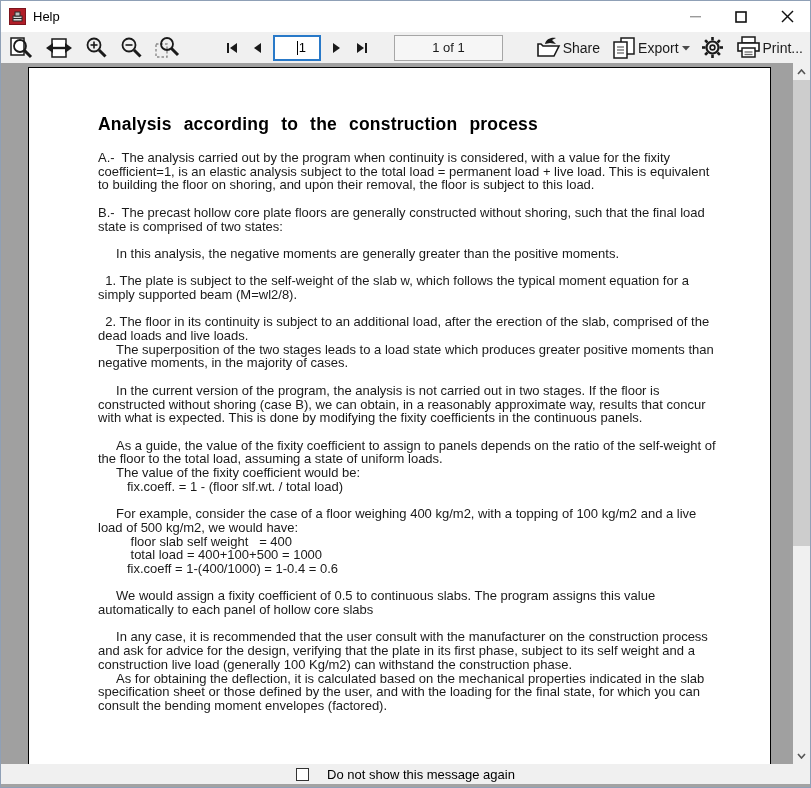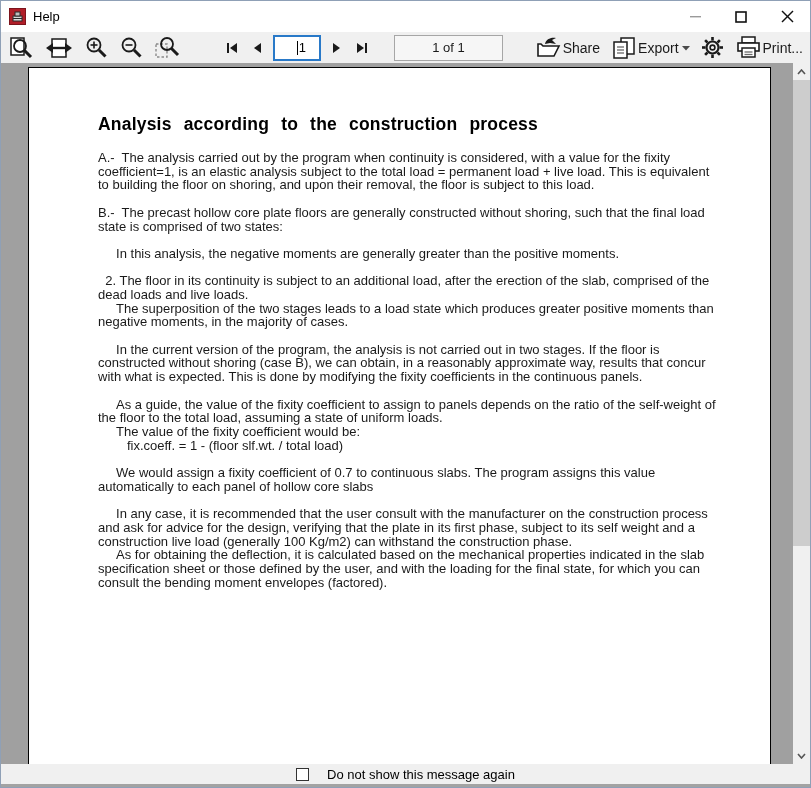--- a/index.html
+++ b/index.html
@@ -231,27 +231,32 @@
       </button>
     </div>
   </div>
 
   <div class="viewport">
     <div class="page">
       <h1 class="doc-heading">Analysis according to the construction process</h1>
       <p class="doc-par">A.-  The analysis carried out by the program when continuity is considered, with a value for the fixity coefficient=1, is an elastic analysis subject to the total load = permanent load + live load. This is equivalent to building the floor on shoring, and upon their removal, the floor is subject to this load.</p>
       <p class="doc-par">B.-  The precast hollow core plate floors are generally constructed without shoring, such that the final load state is comprised of two states:</p>
       <p class="doc-par">     In this analysis, the negative moments are generally greater than the positive moments.</p>
+      <p class="doc-par">  1. The plate is subject to the self-weight of the slab w, which follows the typical moment equation for a simply supported beam (M=wl2/8).</p>
       <p class="doc-par">  2. The floor in its continuity is subject to an additional load, after the erection of the slab, comprised of the dead loads and live loads.
      The superposition of the two stages leads to a load state which produces greater positive moments than negative moments, in the majority of cases.</p>
       <p class="doc-par">     In the current version of the program, the analysis is not carried out in two stages. If the floor is constructed without shoring (case B), we can obtain, in a reasonably approximate way, results that concur with what is expected. This is done by modifying the fixity coefficients in the continuous panels.</p>
       <p class="doc-par">     As a guide, the value of the fixity coefficient to assign to panels depends on the ratio of the self-weight of the floor to the total load, assuming a state of uniform loads.
      The value of the fixity coefficient would be:
         fix.coeff. = 1 - (floor slf.wt. / total load)</p>
-      <p class="doc-par">     We would assign a fixity coefficient of 0.7 to continuous slabs. The program assigns this value automatically to each panel of hollow core slabs</p>
+      <p class="doc-par">     For example, consider the case of a floor weighing 400 kg/m2, with a topping of 100 kg/m2 and a live load of 500 kg/m2, we would have:
+         floor slab self weight   = 400
+         total load = 400+100+500 = 1000
+        fix.coeff = 1-(400/1000) = 1-0.4 = 0.6</p>
+      <p class="doc-par">     We would assign a fixity coefficient of 0.5 to continuous slabs. The program assigns this value automatically to each panel of hollow core slabs</p>
       <p class="doc-par">     In any case, it is recommended that the user consult with the manufacturer on the construction process and ask for advice for the design, verifying that the plate in its first phase, subject to its self weight and a construction live load (generally 100 Kg/m2) can withstand the construction phase.
      As for obtaining the deflection, it is calculated based on the mechanical properties indicated in the slab specification sheet or those defined by the user, and with the loading for the final state, for which you can consult the bending moment envelopes (factored).</p>
     </div>
 
     <div class="scrollbar">
       <button class="scroll-btn scroll-up">
         <svg width="9" height="6" viewBox="0 0 9 6">
           <polyline points="1,5 4.5,1 8,5" fill="none" stroke="#555" stroke-width="1.6"></polyline>
         </svg>
       </button>

